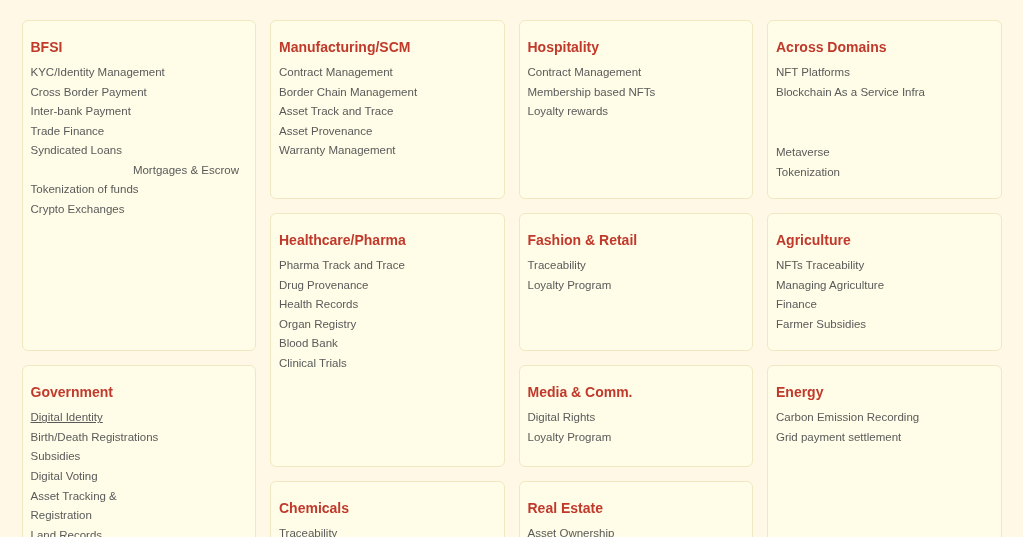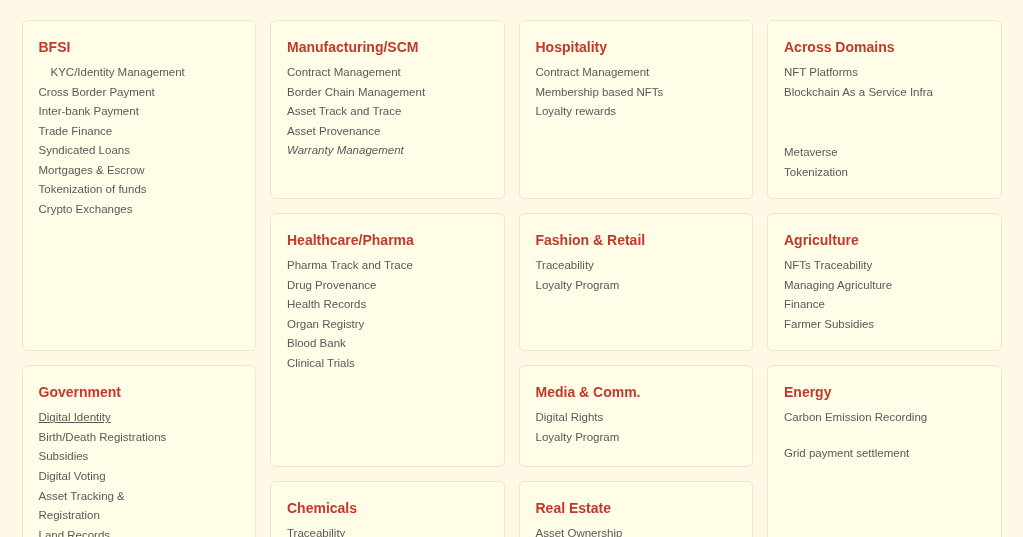--- a/index.html
+++ b/index.html
@@ -16,21 +16,21 @@
       display: grid;
       grid-template-columns: repeat(4, 1fr);
       grid-template-rows: auto auto;
       gap: 14px;
       width: 980px;
       max-width: 100%;
     }
     .card {
       background: #fffde8;
       border-radius: 6px;
-      padding: 18px 16px 16px 16px;
+      padding: 18px 16px 16px 8px;
       border: 1px solid #f0e8c0;
     }
     .card-title {
       font-size: 14px;
       font-weight: bold;
       color: #c0392b;
       margin-bottom: 8px;
     }
     .card-item {
       font-size: 11.5px;
@@ -39,36 +39,36 @@
     }
     
     
   </style>
 </head>
 <body>
 
 <div class="grid-container" id="main-grid" style="grid-template-columns: repeat(4, 1fr); grid-template-rows: repeat(4, auto);">
 <div class="card" style="grid-area: 1 / 1 / span 2;">
       <div class="card-title">BFSI</div>
-      <div class="card-item" style="white-space: pre-line; margin-left: 12px;">KYC/Identity Management</div>
+      <div class="card-item" style="white-space: pre-line;">KYC/Identity Management</div>
       <div class="card-item" style="white-space: pre-line;">Cross Border Payment</div>
       <div class="card-item" style="white-space: pre-line;">Inter-bank Payment</div>
       <div class="card-item" style="white-space: pre-line;">Trade Finance</div>
       <div class="card-item" style="white-space: pre-line;">Syndicated Loans</div>
-      <div class="card-item" style="white-space: pre-line;">Mortgages &amp; Escrow</div>
+      <div class="card-item" style="white-space: pre-line; text-align: right;">Mortgages &amp; Escrow</div>
       <div class="card-item" style="white-space: pre-line;">Tokenization of funds</div>
       <div class="card-item" style="white-space: pre-line;">Crypto Exchanges</div>
     </div>
     <div class="card" style="grid-area: 1 / 2;">
       <div class="card-title">Manufacturing/SCM</div>
       <div class="card-item" style="white-space: pre-line;">Contract Management</div>
       <div class="card-item" style="white-space: pre-line;">Border Chain Management</div>
       <div class="card-item" style="white-space: pre-line;">Asset Track and Trace</div>
       <div class="card-item" style="white-space: pre-line;">Asset Provenance</div>
-      <div class="card-item" style="white-space: pre-line; font-style: italic;">Warranty Management</div>
+      <div class="card-item" style="white-space: pre-line;">Warranty Management</div>
     </div>
     <div class="card" style="grid-area: 1 / 3;">
       <div class="card-title">Hospitality</div>
       <div class="card-item" style="white-space: pre-line;">Contract Management</div>
       <div class="card-item" style="white-space: pre-line;">Membership based NFTs</div>
       <div class="card-item" style="white-space: pre-line;">Loyalty rewards</div>
     </div>
     <div class="card" style="grid-area: 1 / 4;">
       <div class="card-title">Across Domains</div>
       <div class="card-item" style="white-space: pre-line;">NFT Platforms</div>
@@ -112,19 +112,19 @@
       <div class="card-item" style="white-space: pre-line;">Traceability</div>
     </div>
     <div class="card" style="grid-area: 3 / 3;">
       <div class="card-title">Media &amp; Comm.</div>
       <div class="card-item" style="white-space: pre-line;">Digital Rights</div>
       <div class="card-item" style="white-space: pre-line;">Loyalty Program</div>
     </div>
     <div class="card" style="grid-area: 3 / 4 / span 2;">
       <div class="card-title">Energy</div>
       <div class="card-item" style="white-space: pre-line;">Carbon Emission Recording</div>
-      <div class="card-item" style="white-space: pre-line; margin-top: 16px;">Grid payment settlement</div>
+      <div class="card-item" style="white-space: pre-line;">Grid payment settlement</div>
     </div>
     <div class="card" style="grid-area: 4 / 3;">
       <div class="card-title">Real Estate</div>
       <div class="card-item" style="white-space: pre-line;">Asset Ownership</div>
     </div>
   </div>
 
 </body></html>

